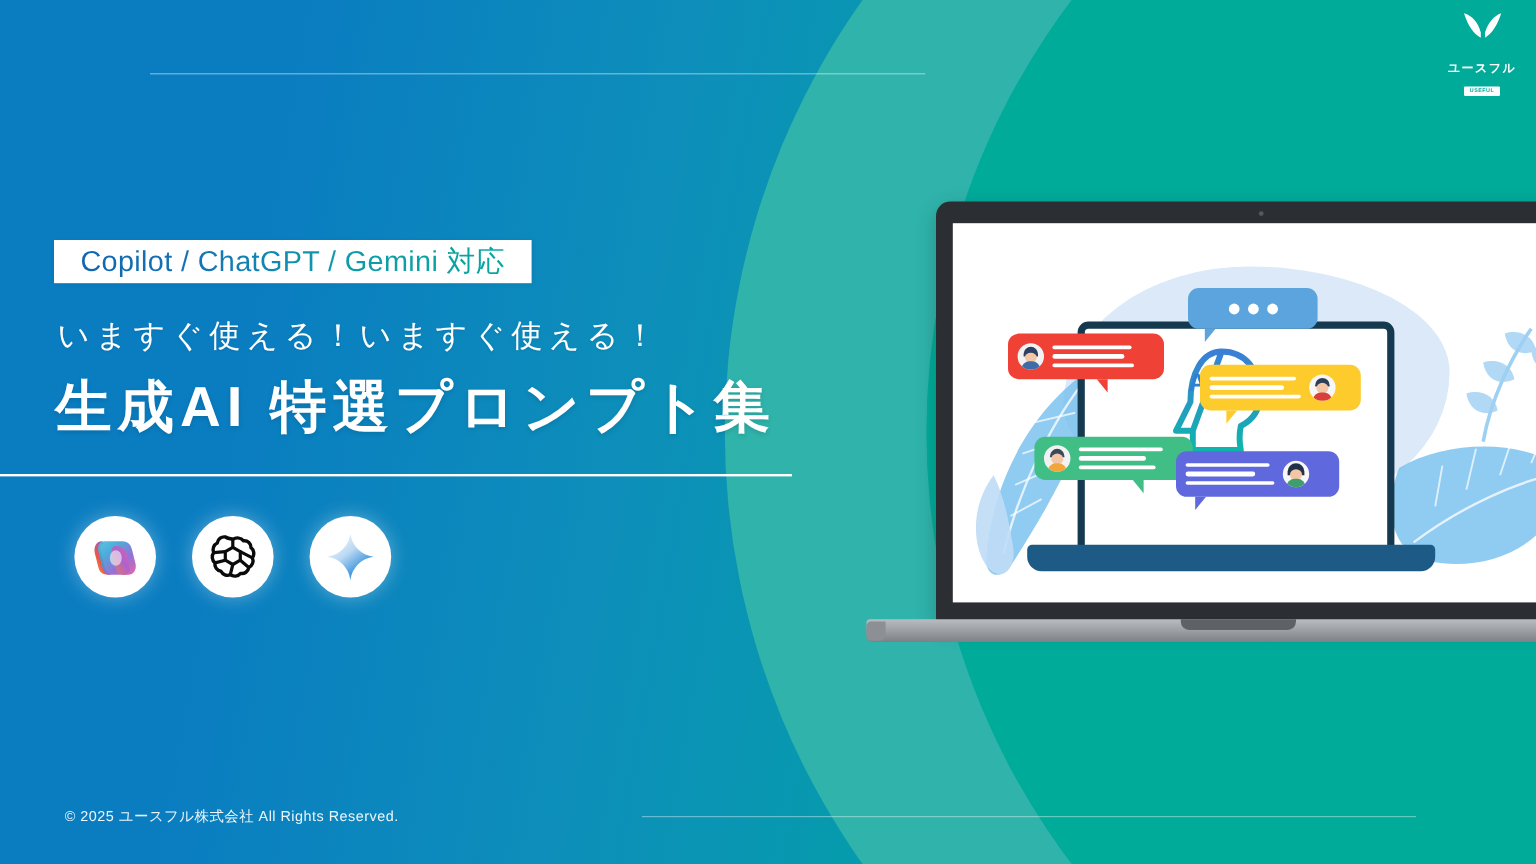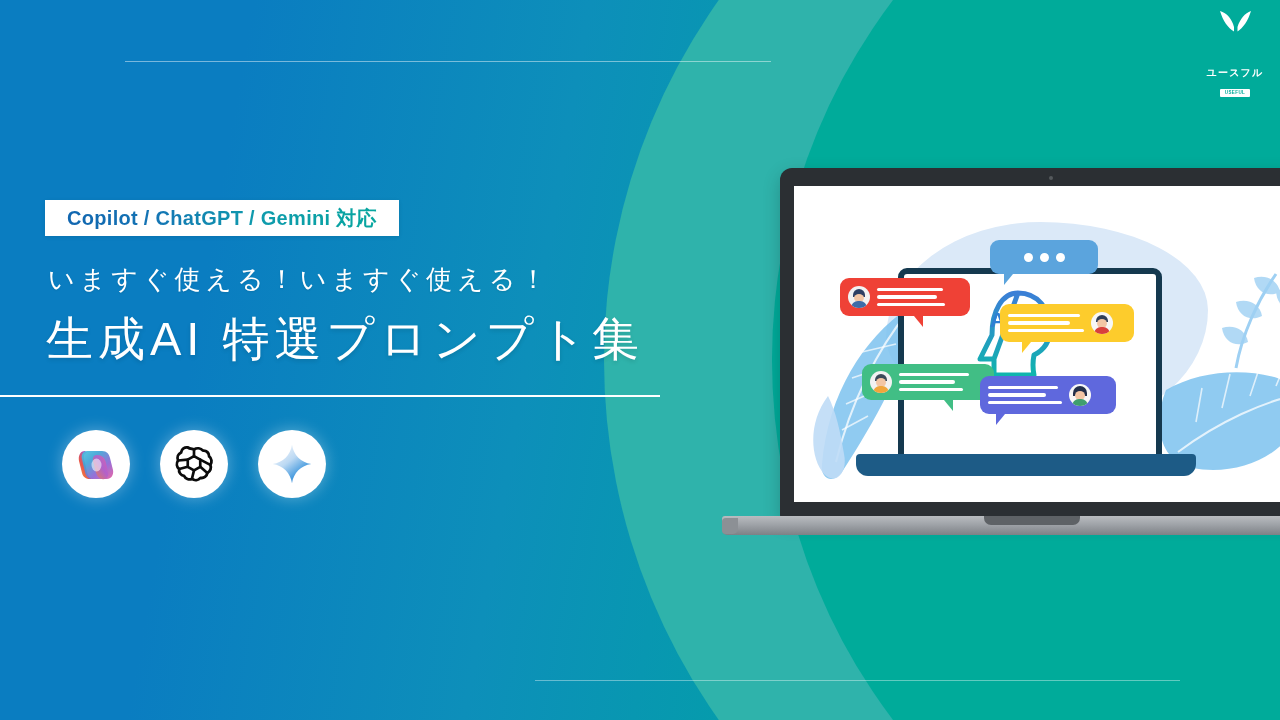--- a/index.html
+++ b/index.html
@@ -32,35 +32,35 @@
   .rule-title{left:0px;top:395px;width:660px;height:2px;background:#ffffff;}
 
   
   #badge{
     position:absolute;left:45px;top:200px;
     height:36px;padding:0 22px;
     background:#ffffff;display:flex;align-items:center;
     box-shadow:0 1px 4px rgba(0,0,0,.10);
   }
   #badge .btxt{
-    font-size:20px;font-weight:bold;letter-spacing:.3px;white-space:nowrap;
+    font-size:24px;font-weight:normal;letter-spacing:.3px;white-space:nowrap;
     background:linear-gradient(90deg,#1166b0 0%,#1474b4 28%,#0f9aad 60%,#07a69f 100%);
     -webkit-background-clip:text;background-clip:text;
     -webkit-text-fill-color:transparent;color:#0f86b2;
   }
 
   
   #subhead{
     position:absolute;left:48px;top:262px;
     color:#ffffff;font-size:26px;font-weight:500;letter-spacing:5px;
     white-space:nowrap;text-shadow:0 1px 2px rgba(0,0,0,.10);
   }
   #headline{
     position:absolute;left:46px;top:308px;
-    color:#ffffff;font-size:47px;font-weight:normal;letter-spacing:5px;
+    color:#ffffff;font-size:47px;font-weight:bold;letter-spacing:5px;
     white-space:nowrap;text-shadow:0 2px 4px rgba(0,0,0,.13);
   }
 
   
   #brands{position:absolute;left:62px;top:430px;display:flex;gap:30px;}
   .brand{
     width:68px;height:68px;border-radius:50%;background:#ffffff;
     display:flex;align-items:center;justify-content:center;
     box-shadow:0 0 16px rgba(255,255,255,.35);
   }
@@ -69,21 +69,21 @@
   
   #footer{
     position:absolute;left:54px;top:672px;
     color:rgba(255,255,255,.92);font-size:12px;letter-spacing:.4px;white-space:nowrap;
   }
 
   
   #corp-logo{position:absolute;left:1196px;top:8px;width:78px;text-align:center;}
   #corp-logo .mark{height:40px;display:flex;align-items:center;justify-content:center;}
   #corp-logo .cname{
-    color:#ffffff;font-size:10px;font-weight:bold;letter-spacing:1.2px;margin-top:18px;
+    color:#ffffff;font-size:10px;font-weight:bold;letter-spacing:1.2px;margin-top:2px;
   }
   #corp-logo .csub{
     display:inline-block;margin-top:3px;padding:1px 5px;
     background:#ffffff;color:#00ab9a;font-size:4.5px;font-weight:bold;letter-spacing:.4px;
     line-height:6px;border-radius:1px;
   }
 
   
   #laptop{position:absolute;left:722px;top:168px;width:600px;height:375px;}
   .lid{
@@ -350,20 +350,21 @@
             <stop offset="100%" stop-color="#2f7fd4"></stop>
           </linearGradient>
         </defs>
         <path d="M24 2 C25.6 13.6 34.4 22.4 46 24 C34.4 25.6 25.6 34.4 24 46
                  C22.4 34.4 13.6 25.6 2 24 C13.6 22.4 22.4 13.6 24 2 Z" fill="url(#gm)"></path>
       </svg>
     </div>
 
   </div>
 
+  <div id="footer">© 2025 ユースフル株式会社 All Rights Reserved.</div>
 
   <div id="corp-logo">
     <div class="mark">
       <svg width="36" height="40" viewBox="0 0 36 40">
         <path d="M3 3 C10 5 15 11 17 19 L17 37 L20.5 37 L20.5 19 C23 11 28 5 34 3
                  C31 13 26 20 20.5 23.5 L20.5 37 L17 37 L17 23.5 C11 20 6 13 3 3 Z" fill="#ffffff"></path>
       </svg>
     </div>
     <div class="cname">ユースフル</div>
     <div><span class="csub">USEFUL</span></div>

